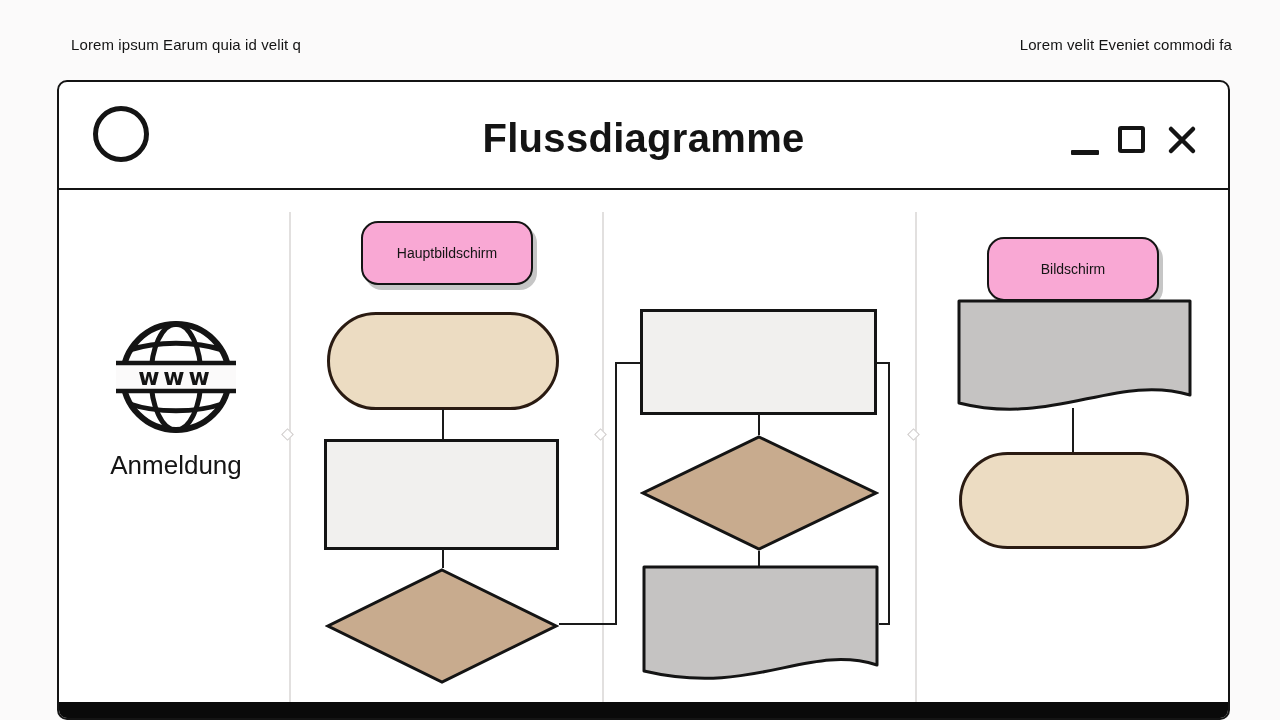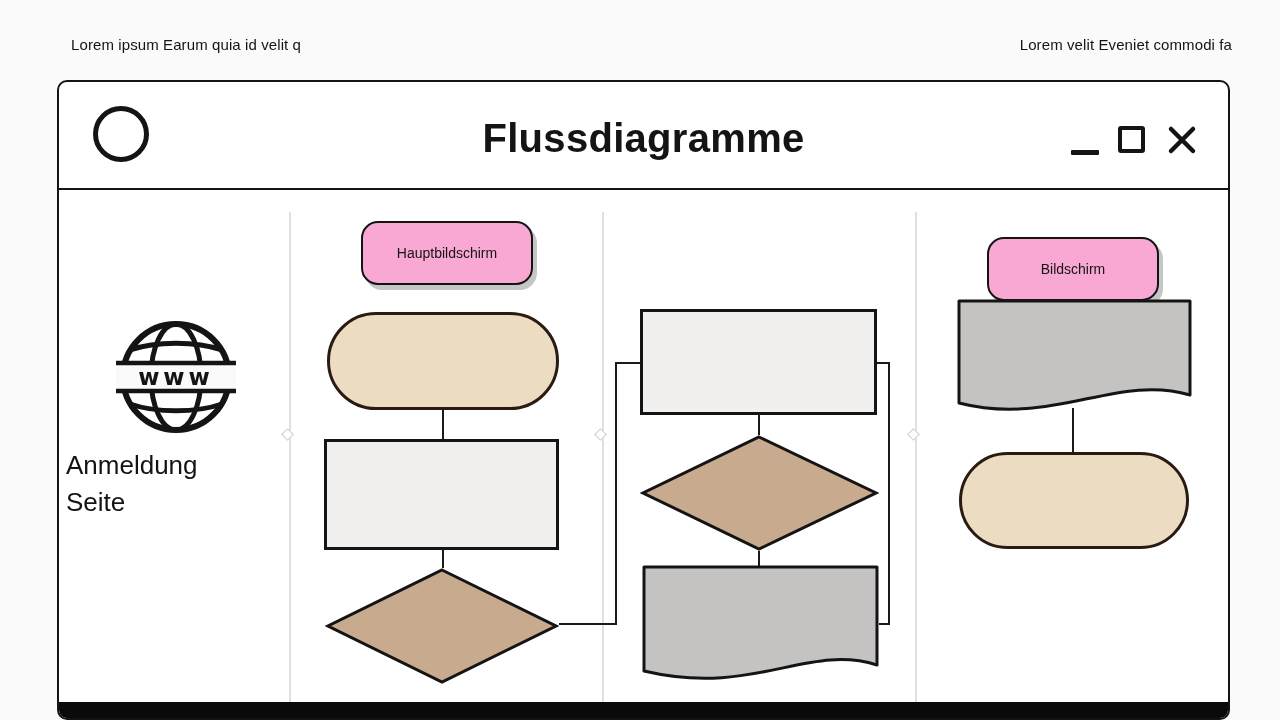--- a/index.html
+++ b/index.html
@@ -41,21 +41,21 @@
     border:2.5px solid var(--ink);border-radius:17px;
     box-shadow:4px 5px 0 0 var(--pill_shadow);
     display:flex;align-items:center;justify-content:center;
     font-size:14px;white-space:nowrap;cursor:pointer;
   }
 
   .globe{position:absolute;left:57px;top:235px;width:120px;height:120px}
   .globe .stroke{fill:none;stroke:var(--ink)}
   .globe .band{fill:var(--page_bg)}
   .globe text{font-family:"DejaVu Sans","Liberation Sans",sans-serif;font-weight:bold;font-size:23px;letter-spacing:4px;fill:var(--ink)}
-  .side-label{position:absolute;left:7px;top:365px;width:220px;text-align:left;font-size:26px;line-height:37px;font-weight:500}
+  .side-label{position:absolute;left:7px;top:365px;width:220px;text-align:center;font-size:26px;line-height:37px;font-weight:500}
 
   .shape{position:absolute}
   .terminator{border:3px solid var(--beige_border);background:var(--beige_fill);border-radius:60px}
   .process{border:3px solid var(--ink);background:var(--process_fill)}
   .decision-svg polygon{fill:var(--decision_fill);stroke:var(--ink);stroke-width:3;stroke-linejoin:miter}
   .doc-svg path{fill:var(--document_fill);stroke:var(--ink);stroke-width:3;stroke-linejoin:round}
   .connector{position:absolute;background:#1a1a1a}
 
   .footer{position:absolute;left:0;right:0;top:620px;height:60px;background:var(--footer_bg)}
 </style>
@@ -90,21 +90,20 @@
     <circle class="stroke" cx="60" cy="60" r="53" stroke-width="6"></circle>
     <ellipse class="stroke" cx="60" cy="60" rx="25" ry="53" stroke-width="5"></ellipse>
     <path class="stroke" d="M14,33 C 40,24 80,24 106,33" stroke-width="5"></path>
     <path class="stroke" d="M14,87 C 40,96 80,96 106,87" stroke-width="5"></path>
     <rect class="band" x="0" y="46" width="120" height="28"></rect>
     <path class="stroke" d="M0,46 H120 M0,74 H120" stroke-width="4.5"></path>
     <text x="60" y="68" text-anchor="middle">www</text>
   </svg>
   <div class="side-label">
     <div>Anmeldung</div>
-    <div>Seite</div>
   </div>
 
   <div class="pill" style="left:302px;top:139px">Hauptbildschirm</div>
   <div class="pill" style="left:928px;top:155px">Bildschirm</div>
 
   <div class="shape terminator" style="left:268px;top:230px;width:232px;height:98px"></div>
   <div class="connector" style="left:383px;top:327px;width:2px;height:31px"></div>
   <div class="shape process" style="left:265px;top:357px;width:235px;height:111px"></div>
   <div class="connector" style="left:383px;top:467px;width:2px;height:19px"></div>
   <svg class="shape decision-svg" style="left:266px;top:485px" width="234" height="118" viewBox="0 0 234 118">

